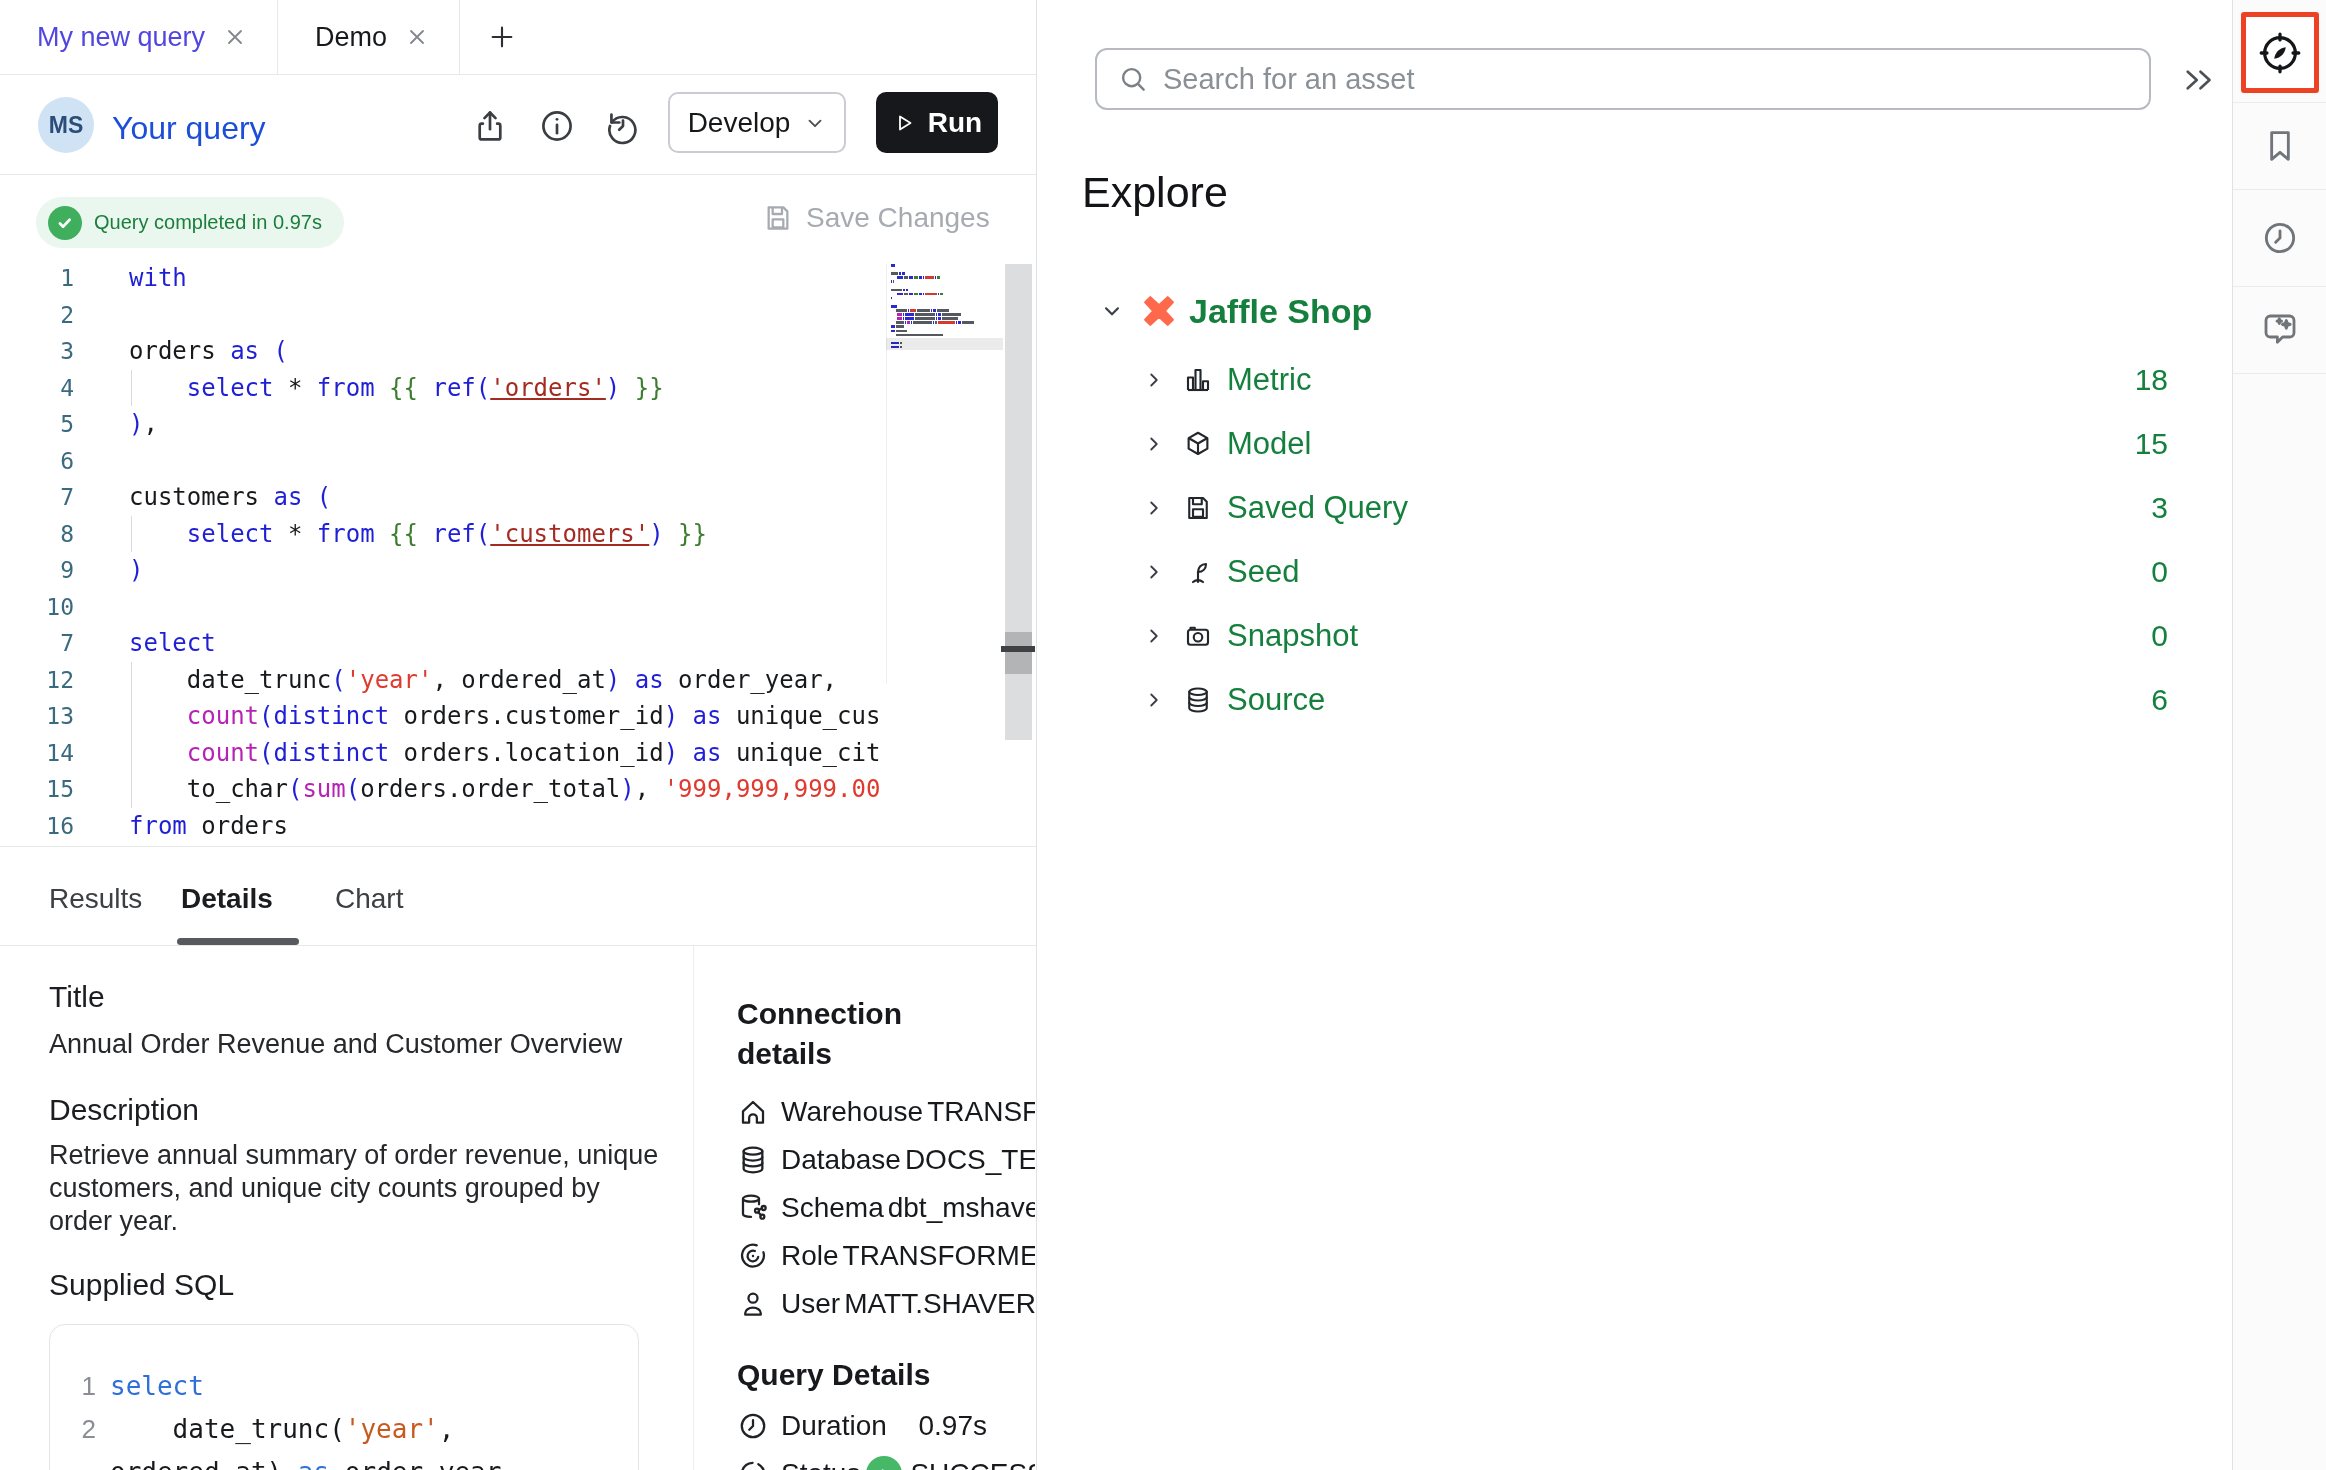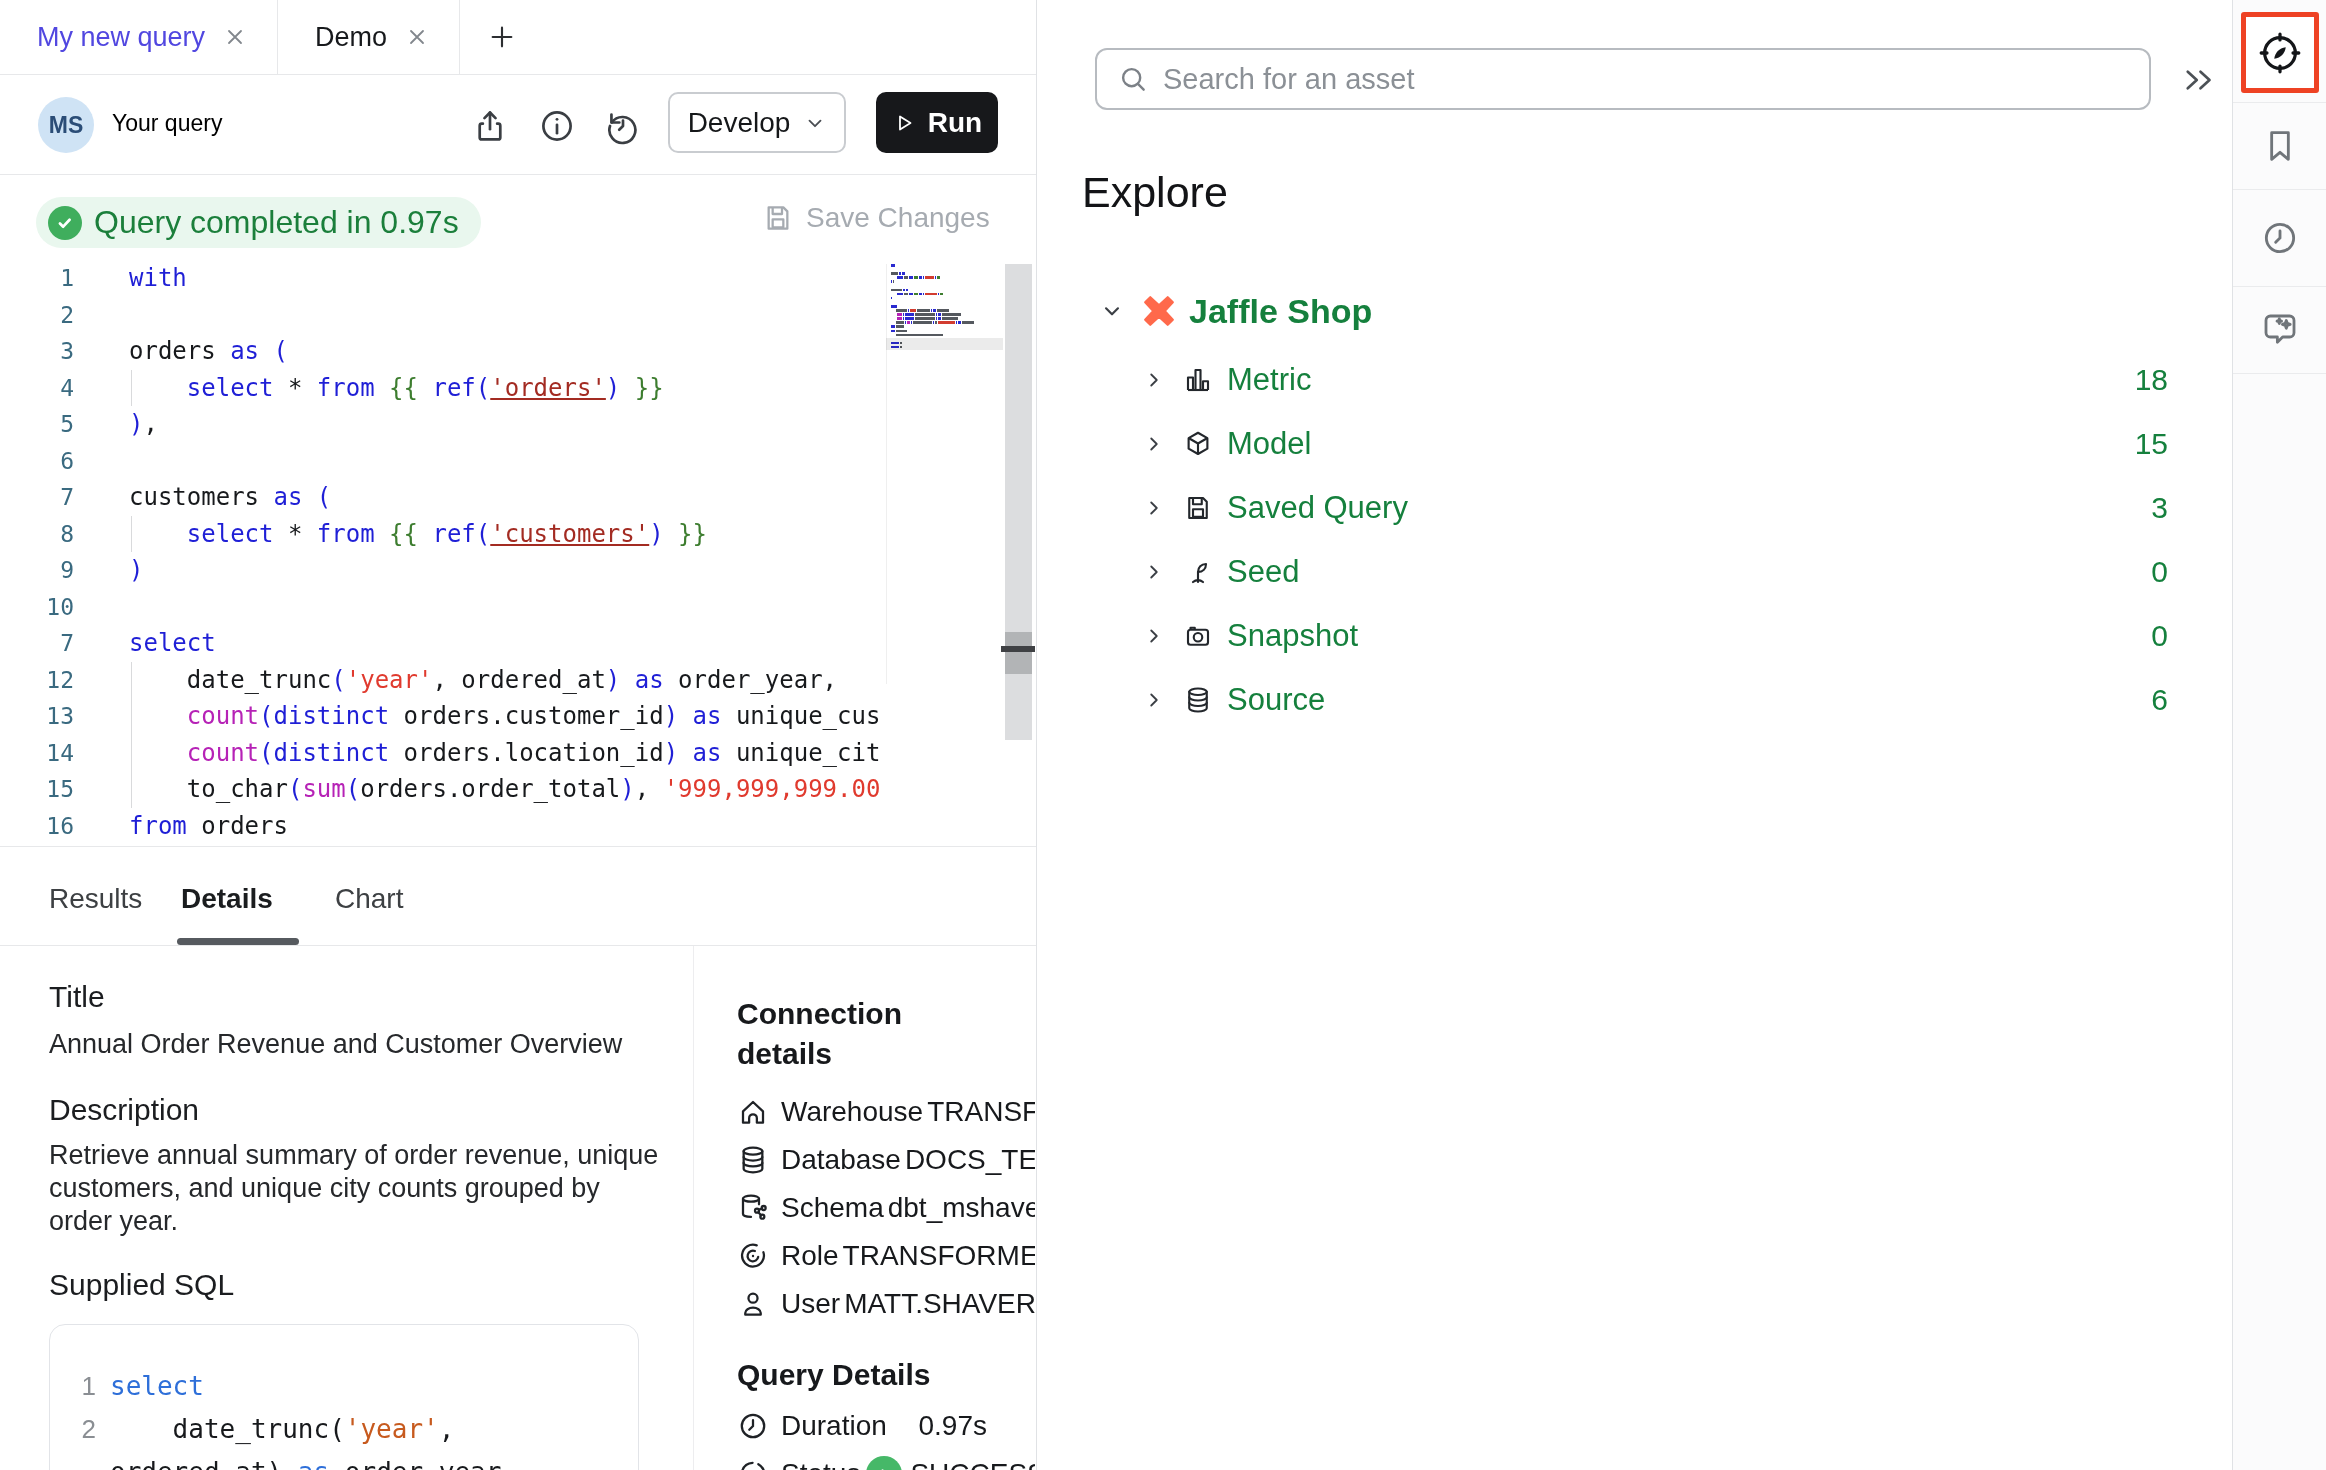--- a/index.html
+++ b/index.html
@@ -14,33 +14,33 @@
     border-right:1px solid #e7e8ea; font-size:27px; }
   .tab.active { color:#5147e0; }
   .tab .closex { color:#82878d; width:24px; height:24px; }
   .tab-plus { display:flex; align-items:center; padding:0 26px; color:#2c2e31; }
 
   .qheader { position:absolute; left:0; top:75px; width:1036px; height:100px;
     border-bottom:1px solid #e7e8ea; background:#fff; }
   .avatar-circle { position:absolute; left:38px; top:22px; width:56px; height:56px;
     border-radius:50%; background:#cfe3f5; color:#2b4d77; font-weight:700; font-size:23px;
     display:flex; align-items:center; justify-content:center; }
-  .qtitle { position:absolute; left:112px; top:35px; font-size:23px; color:#000000; }
+  .qtitle { position:absolute; left:112px; top:35px; font-size:32px; color:#1d4ed8; }
   .hicon { position:absolute; top:32px; width:38px; height:38px; color:#3a3e43; }
   .btn-develop { position:absolute; left:668px; top:17px; width:178px; height:61px;
     border:2px solid #c9ccd0; border-radius:10px; background:#fff; display:flex;
     align-items:center; justify-content:center; gap:14px; font-size:28px; color:#151719; }
   .btn-run { position:absolute; left:876px; top:17px; width:122px; height:61px;
     border-radius:10px; background:#17181b; color:#fff; display:flex; align-items:center;
     justify-content:center; gap:12px; font-size:28px; font-weight:600; }
 
   .statusrow { position:absolute; left:0; top:175px; width:1036px; height:85px; background:#fff; }
   .pill { position:absolute; left:36px; top:22px; height:51px; border-radius:26px;
     background:#e9f7ee; display:flex; align-items:center; gap:12px; padding:0 22px 0 12px; }
-  .pill-text { color:#1b7f3b; font-size:32px; font-weight:500; }
+  .pill-text { color:#1b7f3b; font-size:20px; font-weight:500; }
   .pill-check { width:34px; height:34px; border-radius:50%; background:#3fae5d;
     display:flex; align-items:center; justify-content:center; color:#fff; }
   .savechanges { position:absolute; left:762px; top:27px; display:flex; align-items:center;
     gap:12px; color:#a6abb1; font-size:28px; }
 
   
   .editor-clip { position:absolute; left:0; top:260px; width:881px; height:586px; overflow:hidden; background:#fff; }
   .cl { height:36.5px; line-height:36.5px; white-space:pre; }
   .cl .ln { display:inline-block; width:74px; text-align:right; color:#3a6a80;
     font-family:"DejaVu Sans Mono", monospace; font-size:23px; vertical-align:top; }

